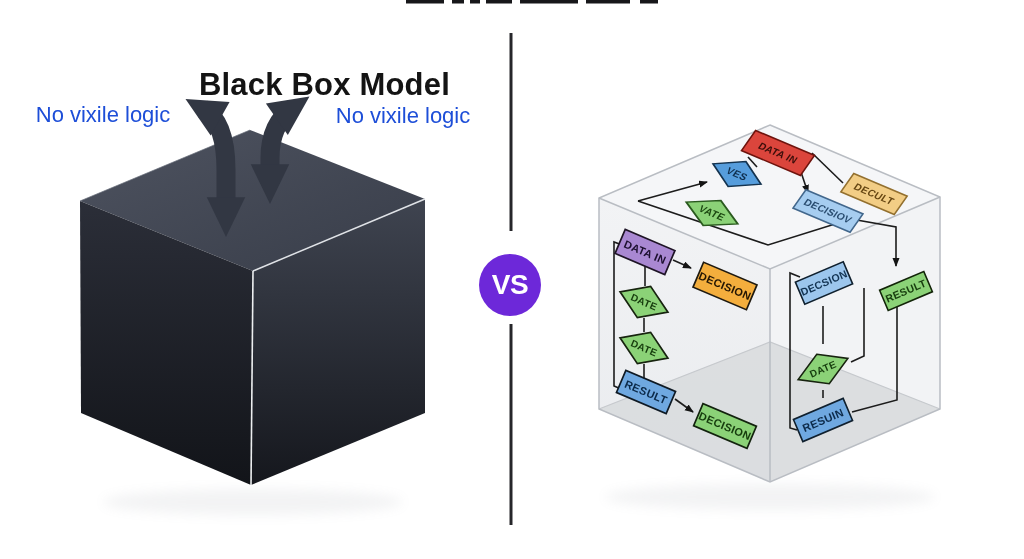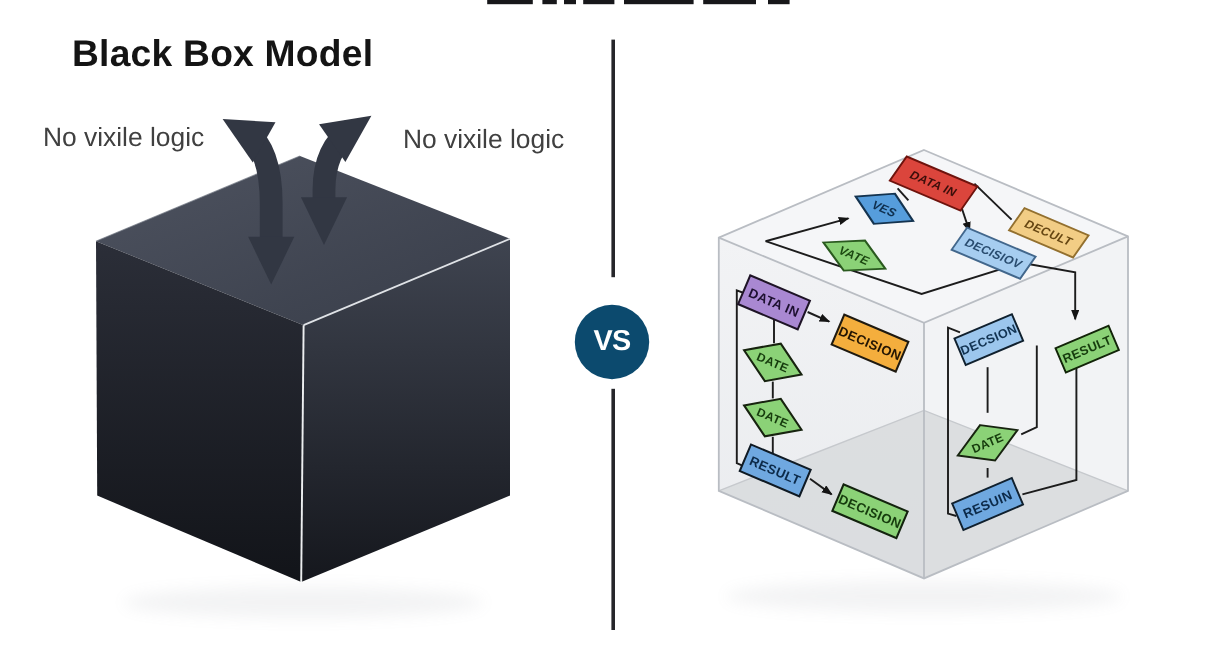--- a/index.html
+++ b/index.html
@@ -1,27 +1,27 @@
 <!DOCTYPE html>
 <html><head>
 <meta charset="utf-8">
 <style>
   html,body{margin:0;padding:0;background:#ffffff;}
   #stage{position:relative;width:1024px;height:559px;background:#ffffff;overflow:hidden;
          font-family:"Liberation Sans", sans-serif;}
   #scene{position:absolute;left:0;top:0;}
-  .panel-title{position:absolute;text-align:left;font-weight:700;font-size:31px;
-               color:#141414;letter-spacing:0.2px;}
+  .panel-title{position:absolute;text-align:right;font-weight:700;font-size:31px;
+               color:#141414;letter-spacing:0.2px;margin-top:40px;}
   #black-title{left:60px;top:27px;width:390px;}
   #white-title{left:578px;top:26px;width:388px;}
-  .annotation{position:absolute;font-size:22px;color:#404040;text-align:center;width:140px;}
+  .annotation{position:absolute;font-size:22px;color:#1d4ed8;text-align:center;width:140px;}
   #anno-left{left:33px;top:102px;}
   #anno-right{left:333px;top:103px;}
   #vs-badge{position:absolute;left:479px;top:254px;width:62px;height:62px;border-radius:50%;
-            background:#0c4a6e;color:#ffffff;font-weight:700;font-size:24px;
+            background:#6d28d9;color:#ffffff;font-weight:700;font-size:28px;
             display:flex;align-items:center;justify-content:center;letter-spacing:-0.5px;}
   .fl{font:700 11px "Liberation Sans", sans-serif;text-anchor:middle;letter-spacing:0.3px;}
   .fl10{font-size:10px;}
   .fl105{font-size:10.5px;}
   .conn{fill:none;stroke:#1c1c1c;stroke-width:1.6;}
   .edge-light{stroke:#b9bdc3;stroke-width:1.5;fill:none;}
   .edge-floor{stroke:#c6c9cd;stroke-width:1.2;fill:none;}
 </style>
 </head>
 <body>

